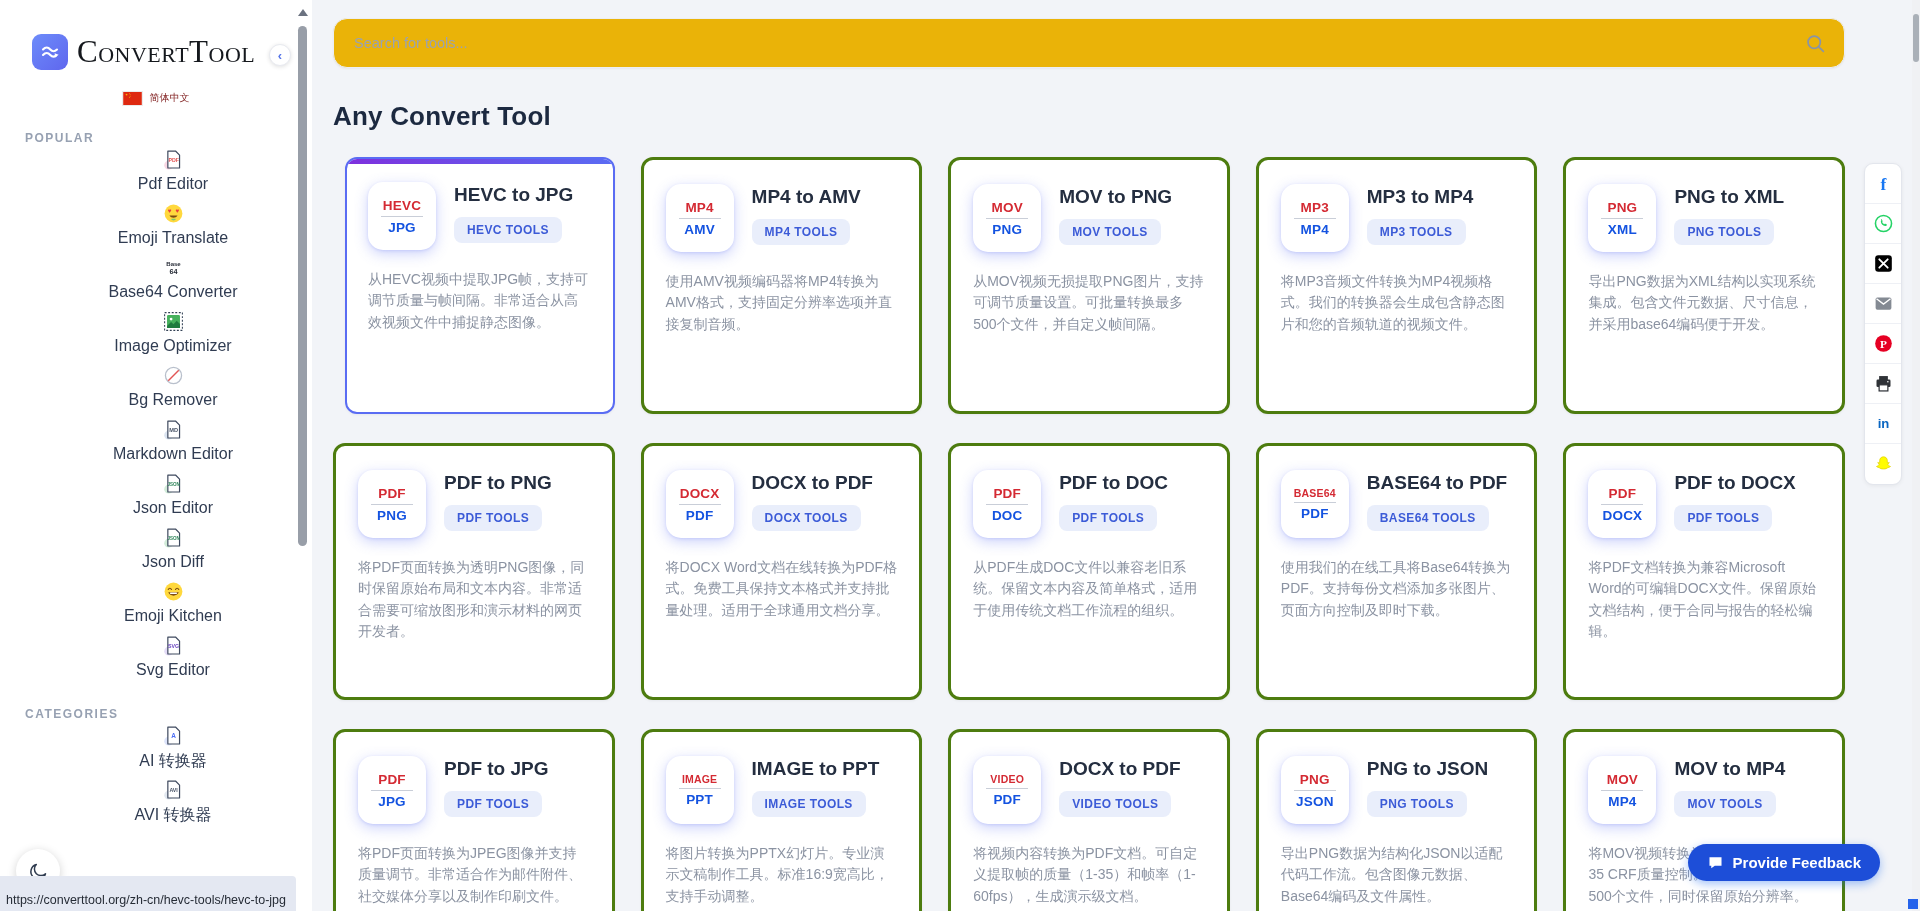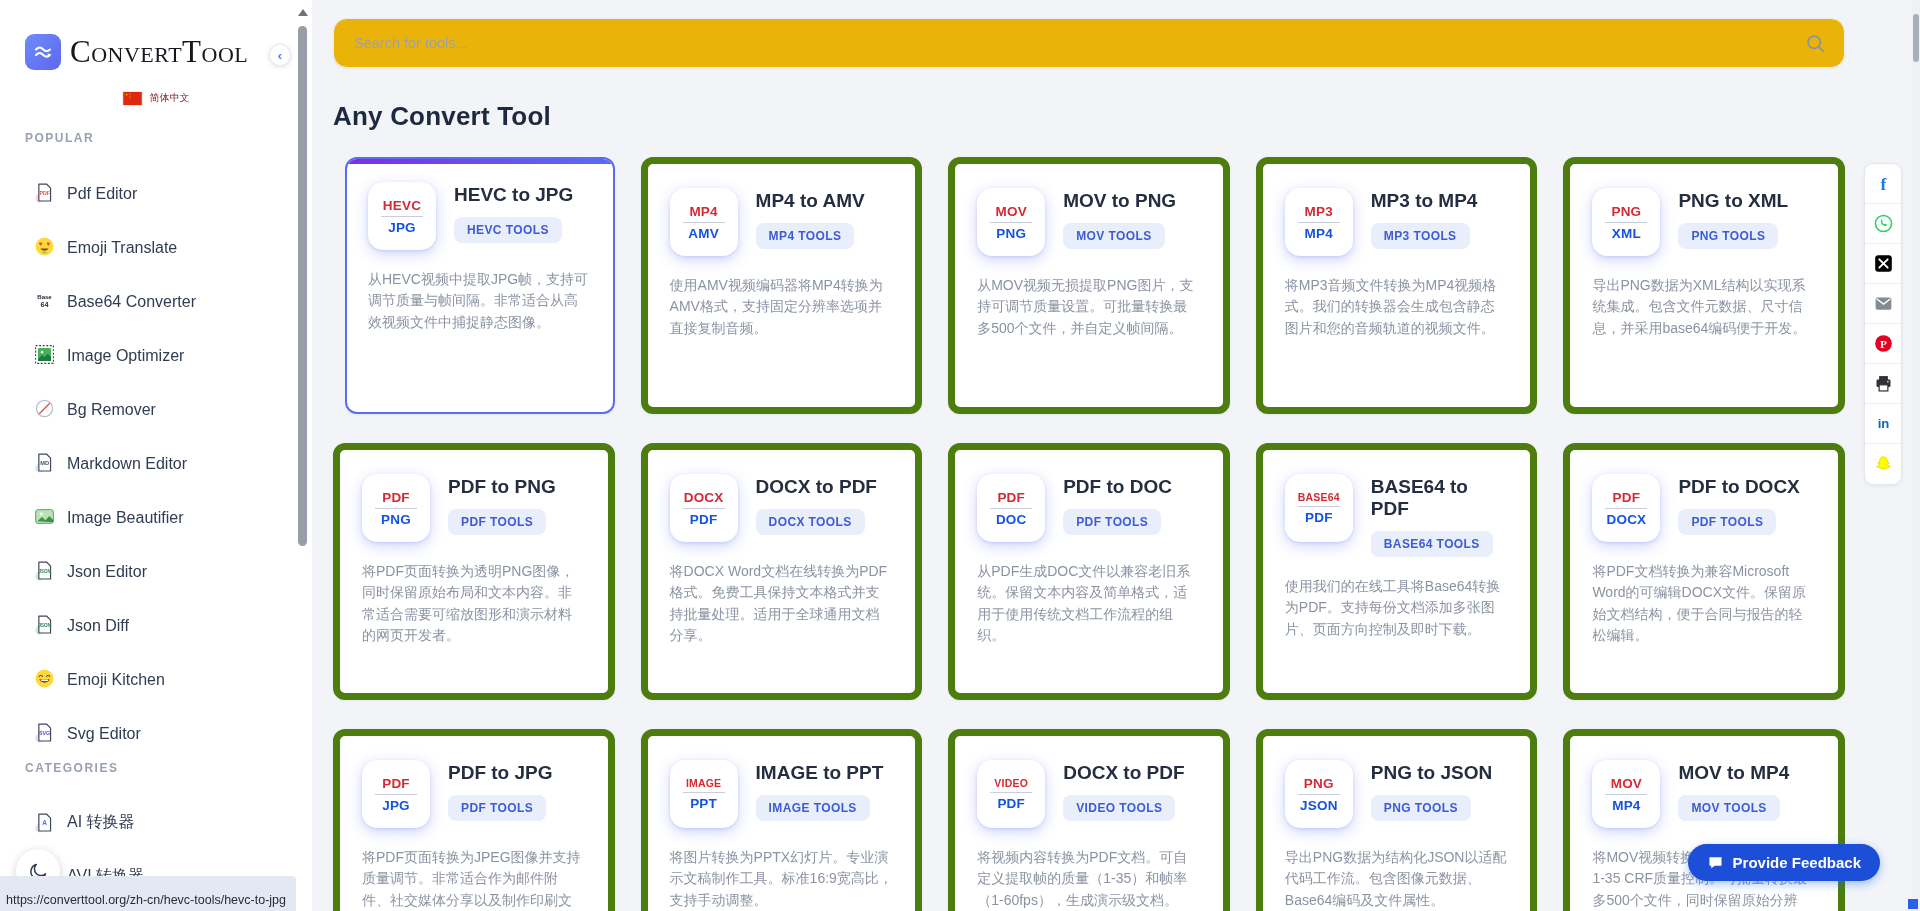--- a/index.html
+++ b/index.html
@@ -6,54 +6,54 @@
     --red:#d42a33; --blue:#1453e0; --accent:#5a6cf3; --purple:#7e30dd;
     --badge-bg:#e9eefb; --badge-tx:#3c5bd7;
     --ink:#1c2940; --side-ink:#303c52; --muted:#8b93a2; --label:#97a1b2;
   }
   *{box-sizing:border-box;margin:0;padding:0;}
   html,body{width:1920px;height:911px;overflow:hidden;}
   body{font-family:"Liberation Sans","DejaVu Sans",sans-serif;background:#f2f4f8;position:relative;}
 
   
   .sidebar{position:absolute;left:0;top:0;width:312px;height:911px;background:#fff;z-index:5;}
-  .logo-row{display:flex;align-items:flex-start;gap:9px;padding:34px 0 0 25px;white-space:nowrap;overflow:hidden;}
+  .logo-row{display:flex;align-items:flex-start;gap:9px;padding:34px 0 0 32px;white-space:nowrap;overflow:hidden;}
   .logo-mark{width:36px;height:36px;border-radius:9px;background:linear-gradient(135deg,#6d8cfa,#5f66ee);
     display:flex;align-items:center;justify-content:center;flex:0 0 auto;}
   .logo-mark svg{width:24px;height:24px;}
   .logo-text{font-family:"Liberation Serif","DejaVu Serif",serif;font-variant:small-caps;
     font-size:31px;color:#15181d;letter-spacing:.5px;}
   .collapse-btn{position:absolute;left:269px;top:44px;width:22px;height:22px;border-radius:50%;
     background:#fff;border:1px solid #e8eaf0;box-shadow:0 1px 4px rgba(0,0,0,.12);
     color:#5574e8;font-size:13px;font-weight:bold;display:flex;align-items:center;justify-content:center;
     cursor:pointer;z-index:8;}
   .lang-row{display:flex;align-items:center;justify-content:center;gap:8px;margin-top:21px;cursor:pointer;}
   .lang-row svg{width:19px;height:13px;box-shadow:0 0 0 1px rgba(0,0,0,.08);}
   .lang-label{color:#7f1d1d;font-weight:normal;font-size:10px;}
   .side-section{margin:26px 0 0 25px;font-size:12px;font-weight:bold;letter-spacing:1.5px;color:var(--label);}
   .side-list{margin-top:4px;}
-  .side-item{display:flex;align-items:flex-end;gap:12px;height:54px;padding-left:34px;cursor:pointer;}
+  .side-item{display:flex;align-items:center;gap:5px;height:54px;padding-left:34px;cursor:pointer;flex-direction:column;}
   .side-item .s-ico{width:21px;height:21px;flex:0 0 auto;}
   .side-item .s-ico svg{width:21px;height:21px;display:block;}
   .side-item .s-label{font-size:16px;color:var(--side-ink);}
   .side-scroll-arrow{position:absolute;left:298px;top:9px;width:0;height:0;
     border-left:5px solid transparent;border-right:5px solid transparent;border-bottom:7px solid #6b7280;}
   .side-scroll-thumb{position:absolute;left:298px;top:26px;width:9px;height:520px;background:#989ea8;border-radius:5px;cursor:pointer;}
 
   
   .main{position:absolute;left:312px;top:0;right:0;bottom:0;padding:18px 75px 0 21px;}
   .search-bar{position:relative;height:50px;background:#eab308;border:1px solid #eceef3;border-radius:14px;
     box-shadow:0 1px 2px rgba(0,0,0,.05);display:flex;align-items:center;}
   .search-bar input{border:none;outline:none;width:100%;height:100%;background:transparent;
     padding:0 52px 0 20px;font-size:14.5px;color:#3a4354;font-family:inherit;}
   .search-bar input::placeholder{color:#9aa2b1;}
   .search-ico{position:absolute;right:18px;top:14px;width:21px;height:21px;cursor:pointer;}
   .page-heading{margin-top:33px;font-size:26px;font-weight:bold;color:var(--ink);letter-spacing:.2px;}
   .card-grid{margin-top:25px;display:grid;grid-template-columns:repeat(5,1fr);column-gap:26px;row-gap:29px;}
-  .card{position:relative;background:#fff;border:7px solid #4d7c0f;border-radius:12px;height:257px;
+  .card{position:relative;background:#fff;border:3px solid #4d7c0f;border-radius:12px;height:257px;
     padding:24px 22px;box-shadow:0 1px 3px rgba(16,24,40,.05);cursor:pointer;overflow:hidden;}
   .card.active{border:2px solid var(--accent);padding:23px 21px;margin-left:12px;}
   .card.active::before{content:"";position:absolute;top:0;left:0;right:0;height:5px;
     background:linear-gradient(90deg,var(--purple),var(--accent));}
   .card-head{display:flex;align-items:flex-start;gap:18px;}
   .fmt-box{width:68px;height:68px;flex:0 0 auto;background:#fff;border-radius:15px;
     box-shadow:0 4px 14px rgba(90,108,243,.30),0 1px 3px rgba(90,108,243,.18);
     display:flex;flex-direction:column;align-items:center;justify-content:center;gap:3px;}
   .fmt-top{font-size:13.5px;font-weight:800;color:var(--red);letter-spacing:.2px;}
   .fmt-bot{font-size:13.5px;font-weight:800;color:var(--blue);letter-spacing:.2px;}
@@ -174,30 +174,20 @@
             <circle cx="7" cy="20" r="5.5" fill="#dbe4f0"></circle>
    <path d="M6 2.5h9.5l5 5V23.5H6z" fill="#fff" stroke="#3f4a5f" stroke-width="1.5" stroke-linejoin="round"></path>
    <text x="13.2" y="16.5" font-size="7" font-weight="bold" text-anchor="middle" fill="#4a5568">MD</text>
           </svg>
         </span>
     <span class="s-label">Markdown Editor</span>
   </div>
       <div class="side-item">
     <span class="s-ico">
           <svg viewBox="0 0 26 26">
-            <rect x="2" y="4.5" width="22" height="17" rx="3" fill="#b7e4b0" stroke="#3f8f4f"></rect>
-   <circle cx="9" cy="10" r="1.8" fill="#fff"></circle>
-            <path d="M4 19l6-5.5 4 4 5-5 5 5v2.5z" fill="#3f8f4f"></path>
-          </svg>
-        </span>
-    <span class="s-label">Image Beautifier</span>
-  </div>
-      <div class="side-item">
-    <span class="s-ico">
-          <svg viewBox="0 0 26 26">
             <circle cx="7" cy="20" r="5.5" fill="#d2ecd9"></circle>
    <path d="M6 2.5h9.5l5 5V23.5H6z" fill="#fff" stroke="#3f4a5f" stroke-width="1.5" stroke-linejoin="round"></path>
    <text x="13.2" y="16.5" font-size="5.6" font-weight="bold" text-anchor="middle" fill="#2f855a">JSON</text>
           </svg>
         </span>
     <span class="s-label">Json Editor</span>
   </div>
       <div class="side-item">
     <span class="s-ico">
           <svg viewBox="0 0 26 26">

